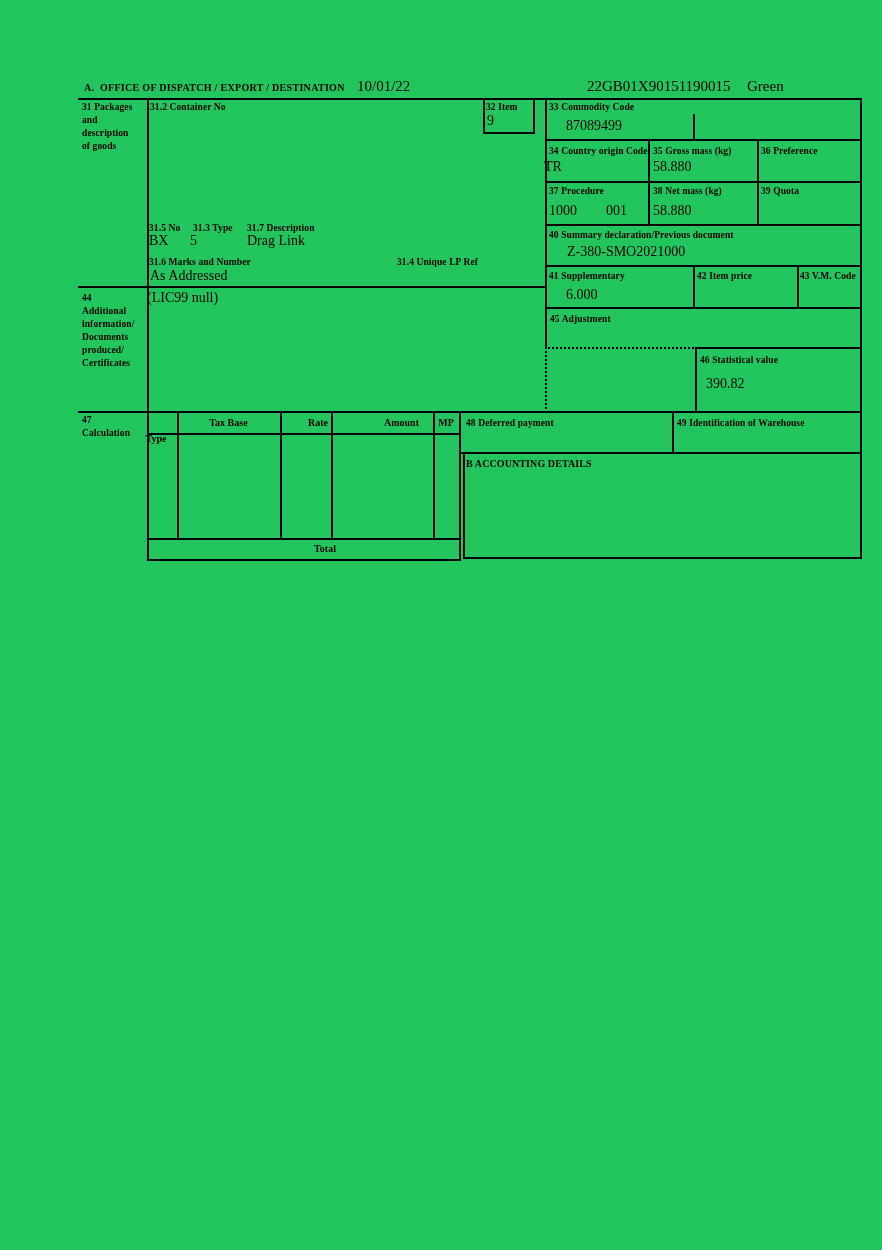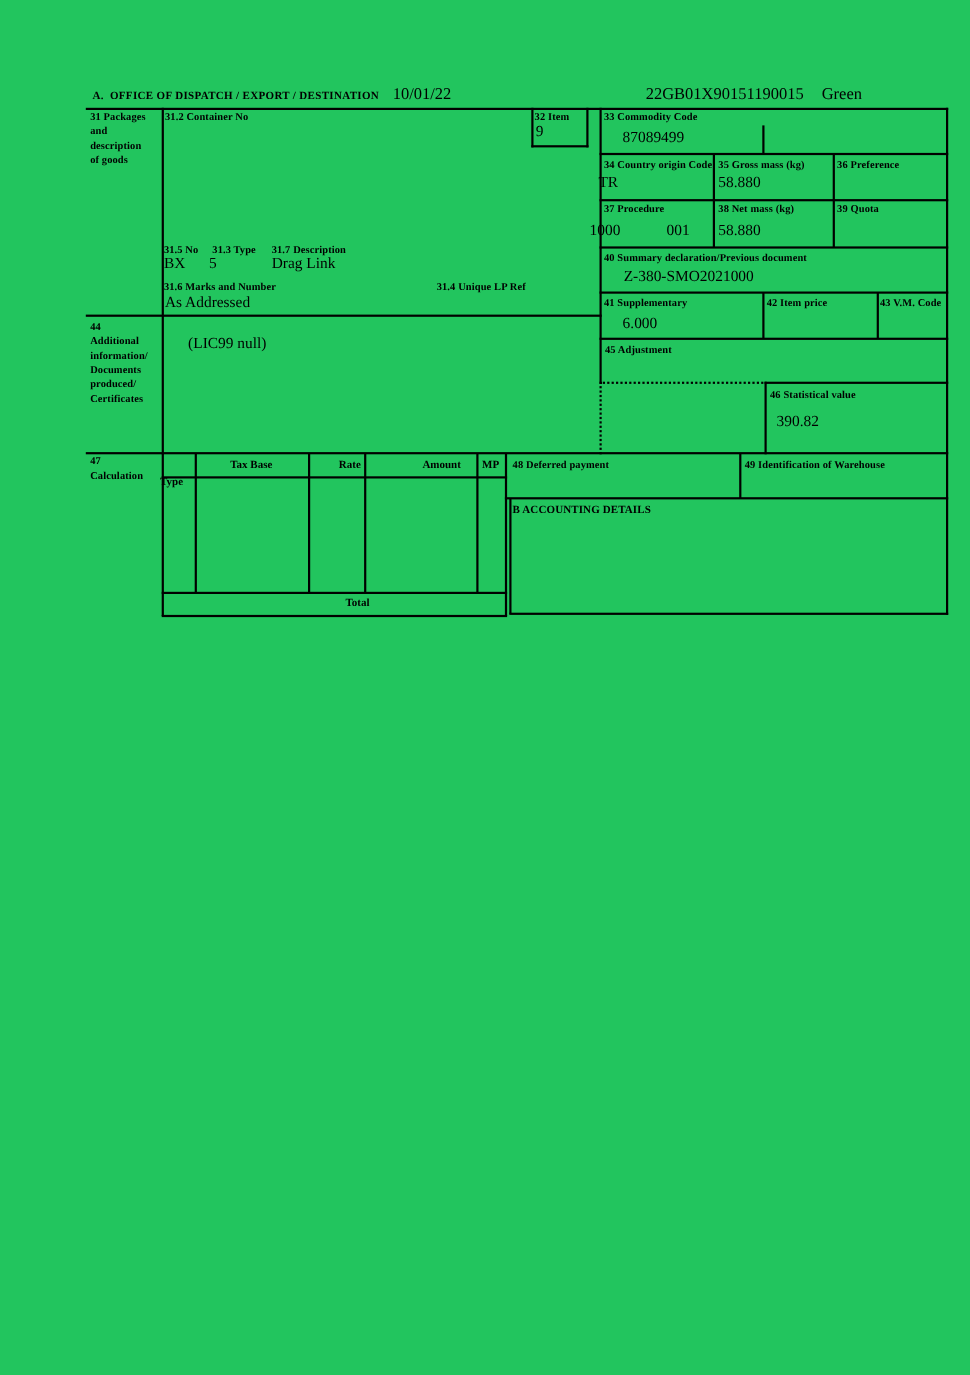--- a/index.html
+++ b/index.html
@@ -97,41 +97,41 @@
   <div class="lbl" style="left:549px; top:101px;">33 Commodity Code</div>
   <div class="val" style="left:566px; top:117px;">87089499</div>
 
   <div class="lbl" style="left:549px; top:145px;">34 Country origin Code</div>
   <div class="val" style="left:544px; top:158px;">TR</div>
   <div class="lbl" style="left:653px; top:145px;">35 Gross mass (kg)</div>
   <div class="val" style="left:653px; top:158px;">58.880</div>
   <div class="lbl" style="left:761px; top:145px;">36 Preference</div>
 
   <div class="lbl" style="left:549px; top:185px;">37 Procedure</div>
-  <div class="val" style="left:536px; top:202px;">1000</div>
+  <div class="val" style="left:549px; top:202px;">1000</div>
   <div class="val" style="left:606px; top:202px;">001</div>
   <div class="lbl" style="left:653px; top:185px;">38 Net mass (kg)</div>
   <div class="val" style="left:653px; top:202px;">58.880</div>
   <div class="lbl" style="left:761px; top:185px;">39 Quota</div>
 
   <div class="lbl" style="left:549px; top:229px;">40 Summary declaration/Previous document</div>
   <div class="val" style="left:567px; top:243px;">Z-380-SMO2021000</div>
 
   <div class="lbl" style="left:549px; top:270px;">41 Supplementary</div>
   <div class="val" style="left:566px; top:286px;">6.000</div>
   <div class="lbl" style="left:697px; top:270px;">42 Item price</div>
   <div class="lbl" style="left:800px; top:270px;">43 V.M. Code</div>
 
   <div class="lbl" style="left:82px; top:292px; width:62px;">44
 Additional
 information/
 Documents
 produced/
 Certificates</div>
-  <div class="val" style="left:147px; top:304px;padding-left:24px;">(LIC99 null)</div>
+  <div class="val" style="left:147px; top:289px;">(LIC99 null)</div>
 
   <div class="lbl" style="left:550px; top:313px;">45 Adjustment</div>
 
   <div class="lbl" style="left:700px; top:354px;">46 Statistical value</div>
   <div class="val" style="left:706px; top:375px;">390.82</div>
 
   <div class="lbl" style="left:82px; top:414px; width:62px;">47
 Calculation</div>
 
   <div class="hcell c" style="left:147px; top:428px; width:18px;  height:21px;">Type</div>

